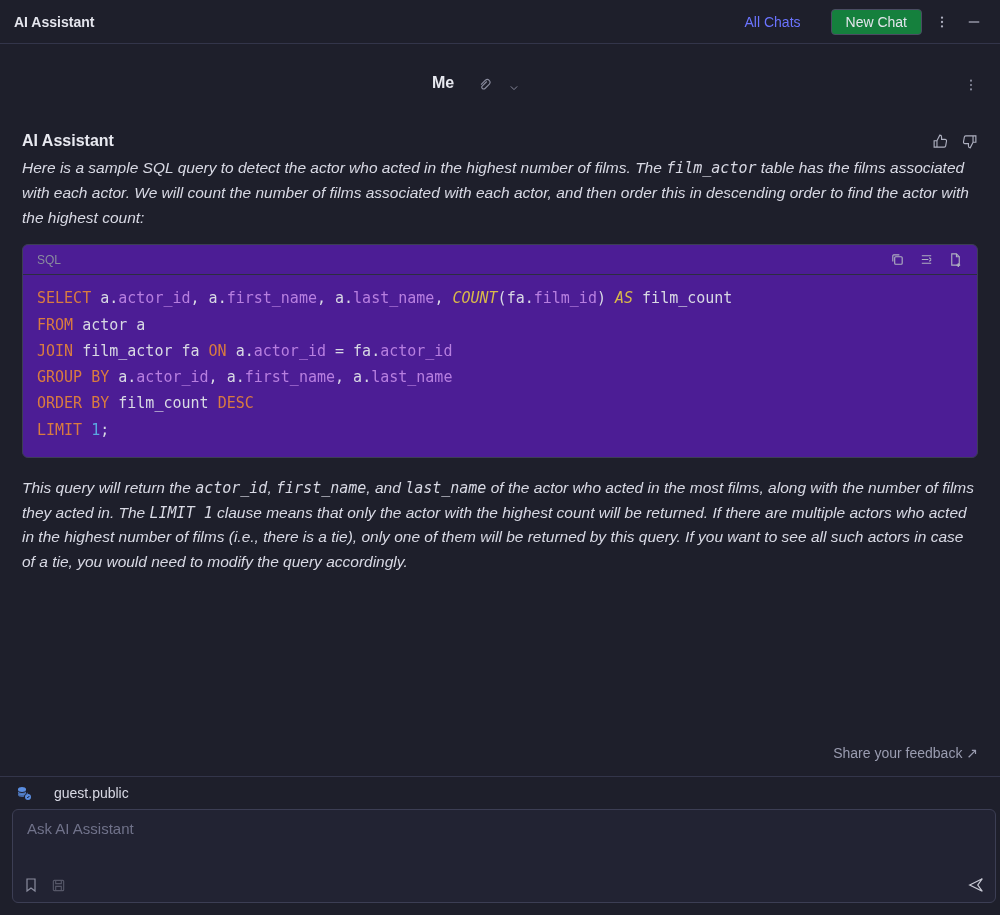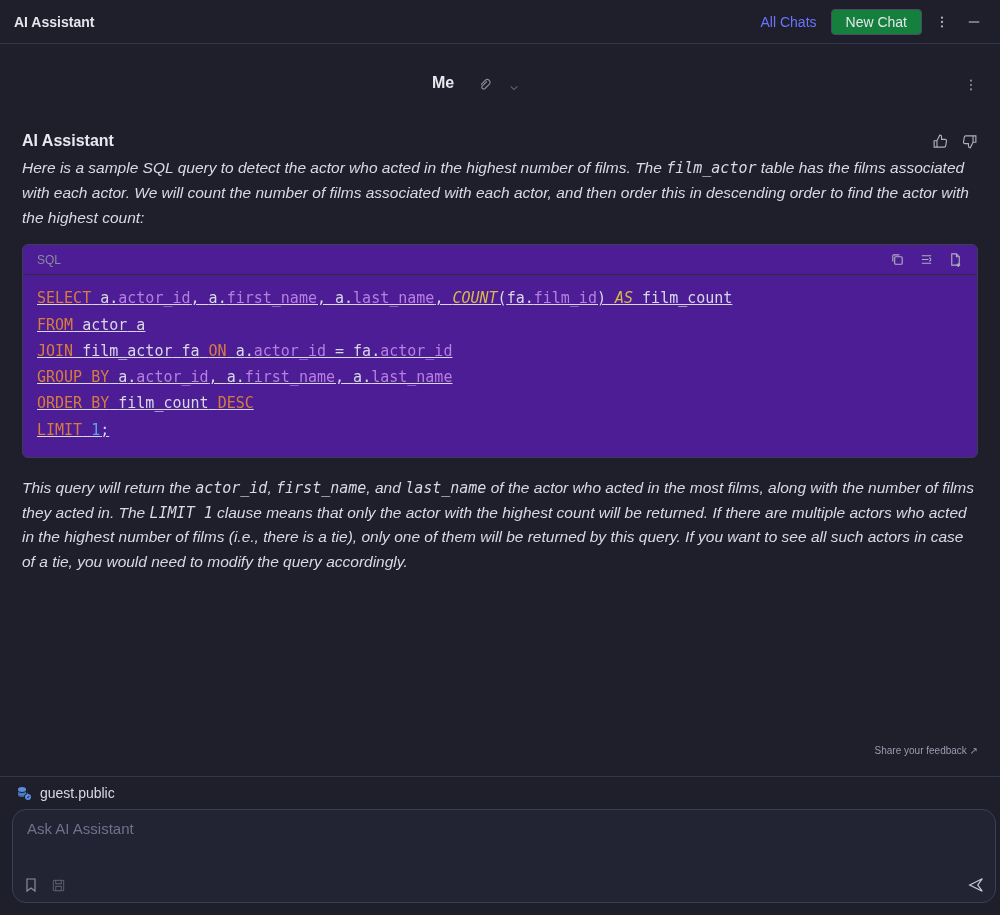--- a/index.html
+++ b/index.html
@@ -20,21 +20,21 @@
     padding: 0 14px;
   }
   .header-title {
     font-weight: 600;
     color: #e4e5ed;
     font-size: 14px;
   }
   .header-spacer { flex: 1; }
   .all-chats {
     color: #6b74ff;
-    margin-right: 14px;
+    margin-right: 30px;
     font-size: 14px;
     cursor: pointer;
   }
   .new-chat-btn {
     background: #15803d;
     border: 1px solid #4a4c62;
     color: #e4e5ed;
     padding: 4px 14px;
     border-radius: 4px;
     font-size: 14px;
@@ -127,56 +127,55 @@
   }
   .code-head-actions span { cursor: pointer; }
   pre.sql {
     padding: 10px 14px 14px 14px;
     font-family: "SF Mono", Menlo, Consolas, monospace;
     font-size: 15px;
     line-height: 1.75;
     color: #d8d9e4;
     white-space: pre;
     overflow-x: auto;
-    text-decoration: underline;
   }
   .kw { color: #d97b40; }
   .field { color: #b77fe0; }
   .func { color: #d9b94a; font-style: italic; }
   .as { color: #d9b94a; font-style: italic; }
   .num { color: #5aa7e0; }
   .feedback {
     position: absolute;
     right: 22px;
     top: 745px;
     color: #9a9cb0;
-    font-size: 10px;
+    font-size: 14px;
     cursor: pointer;
   }
   .input-area {
     position: absolute;
     bottom: 0;
     left: 0;
     right: 0;
     border-top: 1px solid #33354a;
     padding: 0;
   }
   .context-row {
     display: flex;
     align-items: center;
     padding: 8px 16px;
-    gap: 8px;
+    gap: 22px;
     font-size: 14px;
     color: #d8d9e4;
   }
   .db-icon { color: #5a8de0; }
   .prompt-box {
     margin: 0 4px 12px 12px;
     border: 1px solid #3c3e54;
-    border-radius: 14px;
+    border-radius: 6px;
     background: #222333;
     height: 94px;
     position: relative;
   }
   .prompt-input {
     width: 100%;
     background: transparent;
     border: none;
     outline: none;
     color: #d8d9e4;

